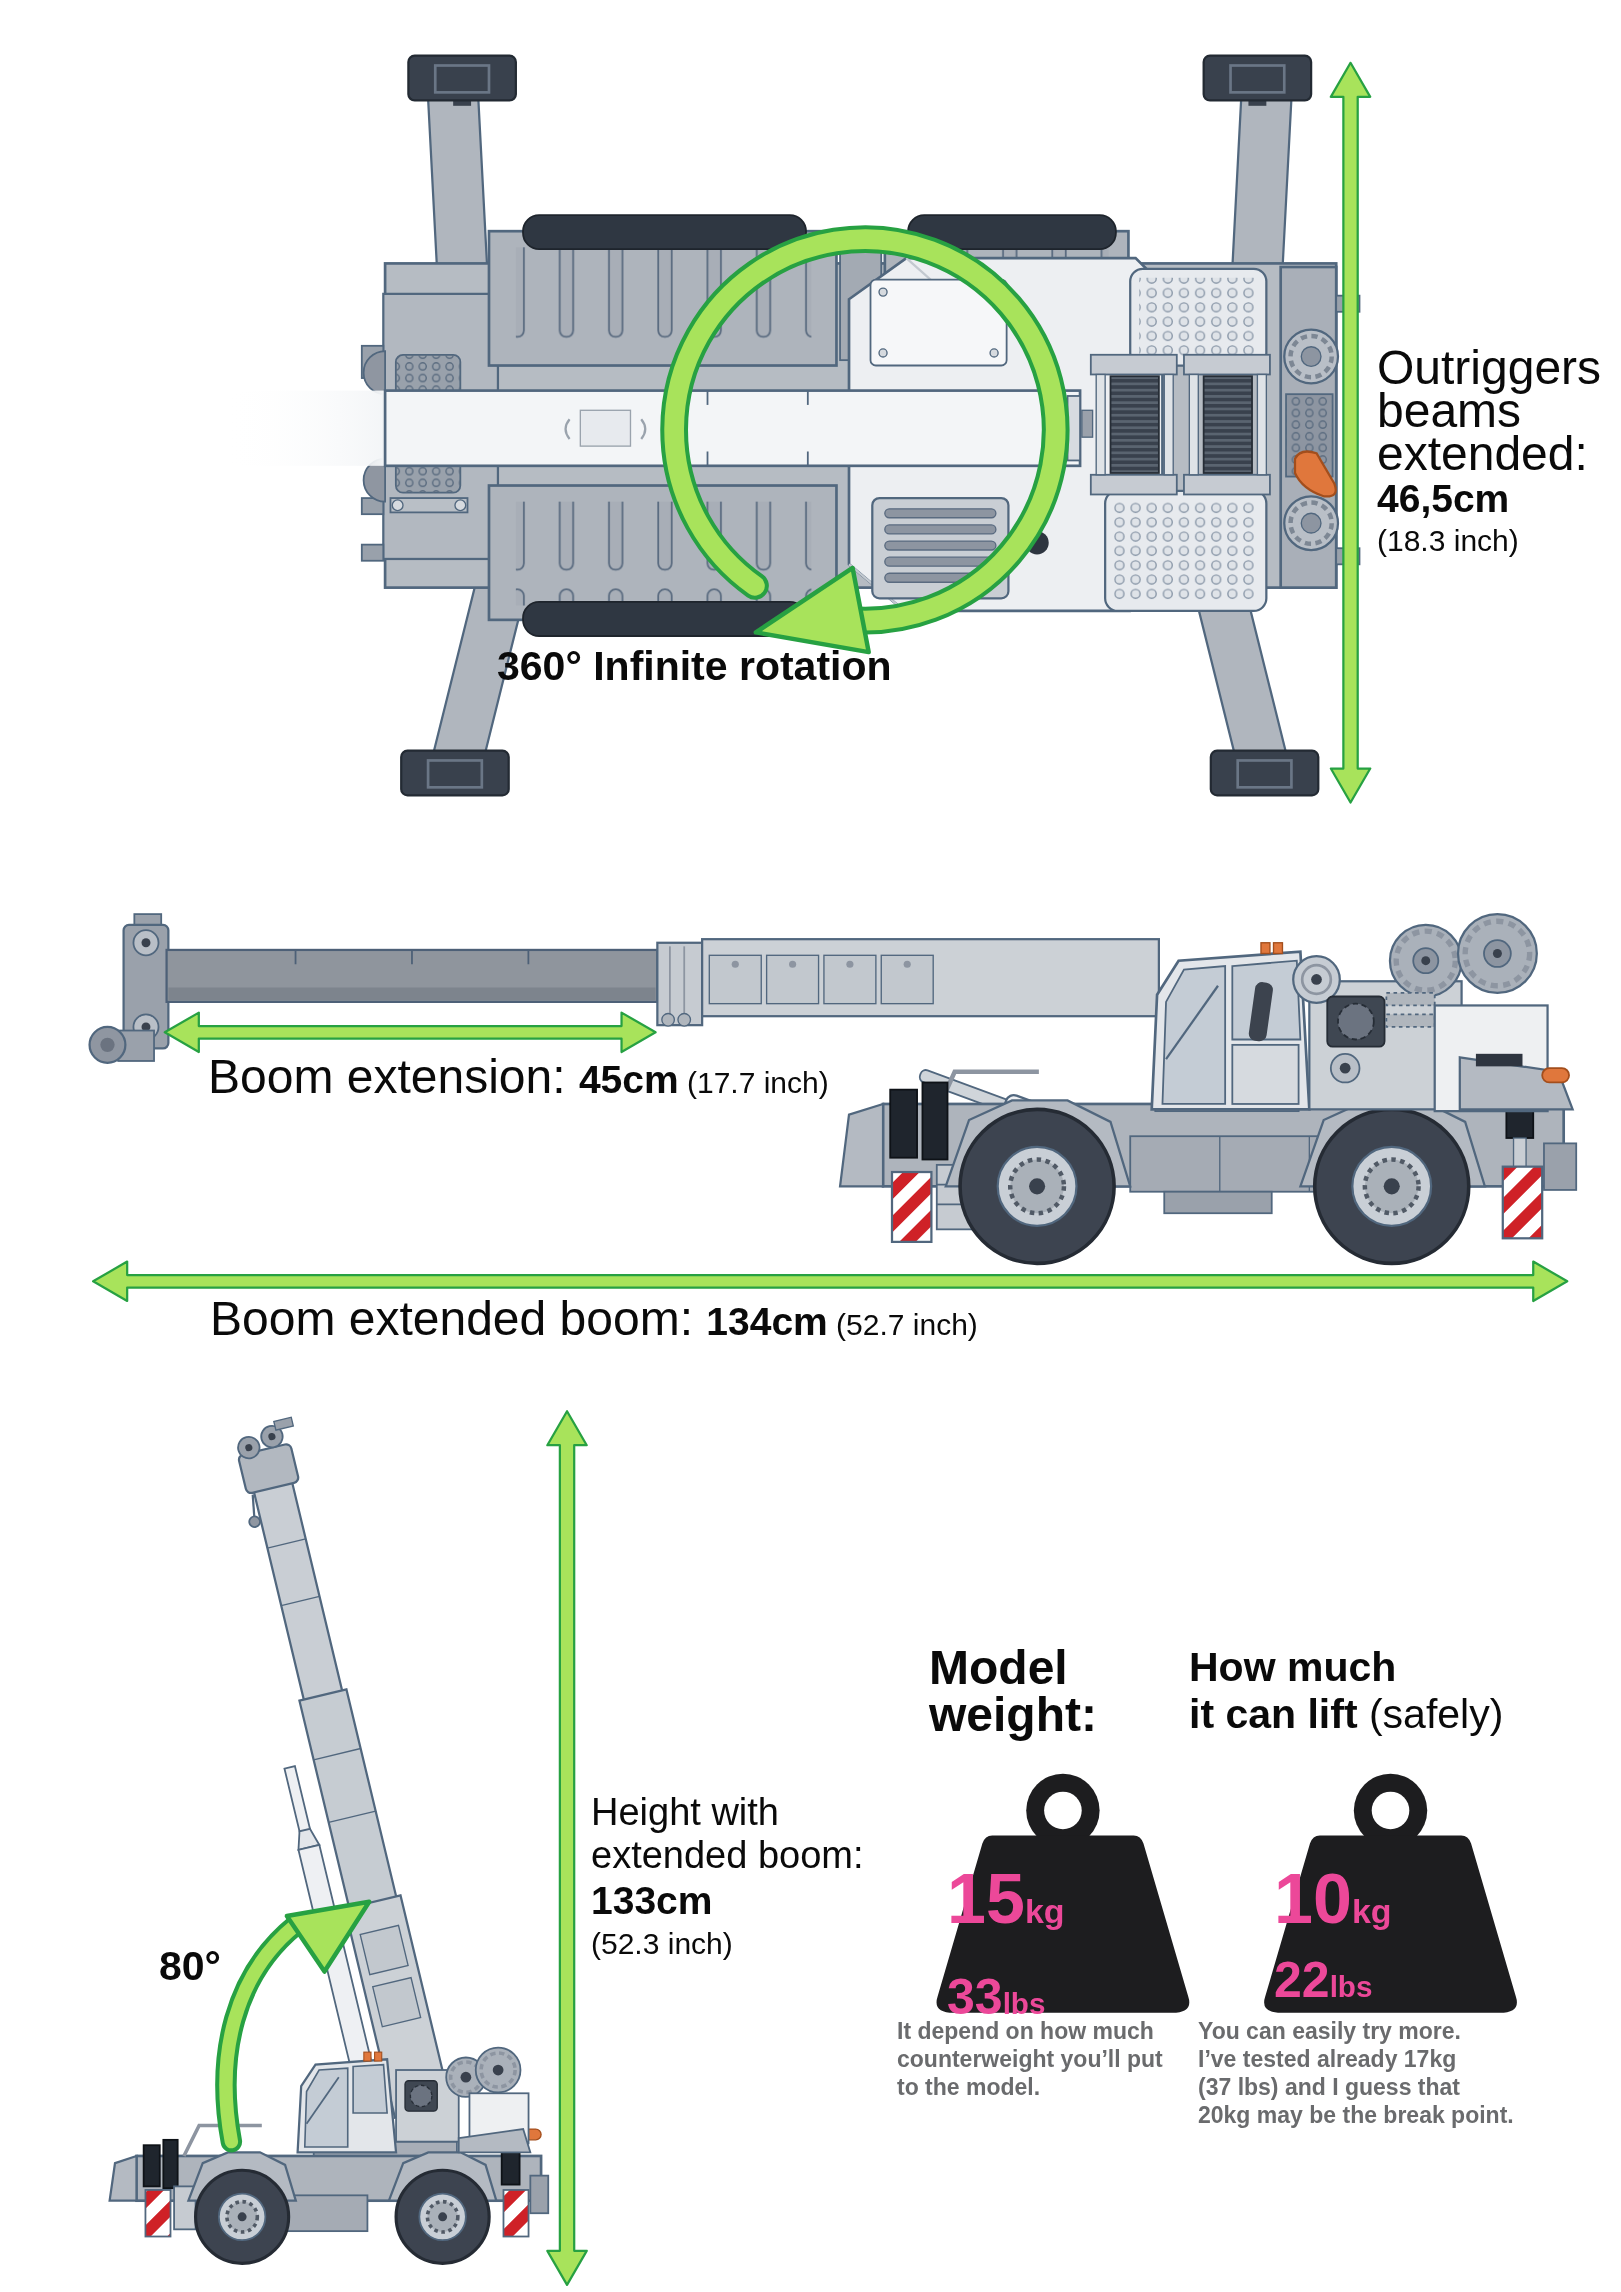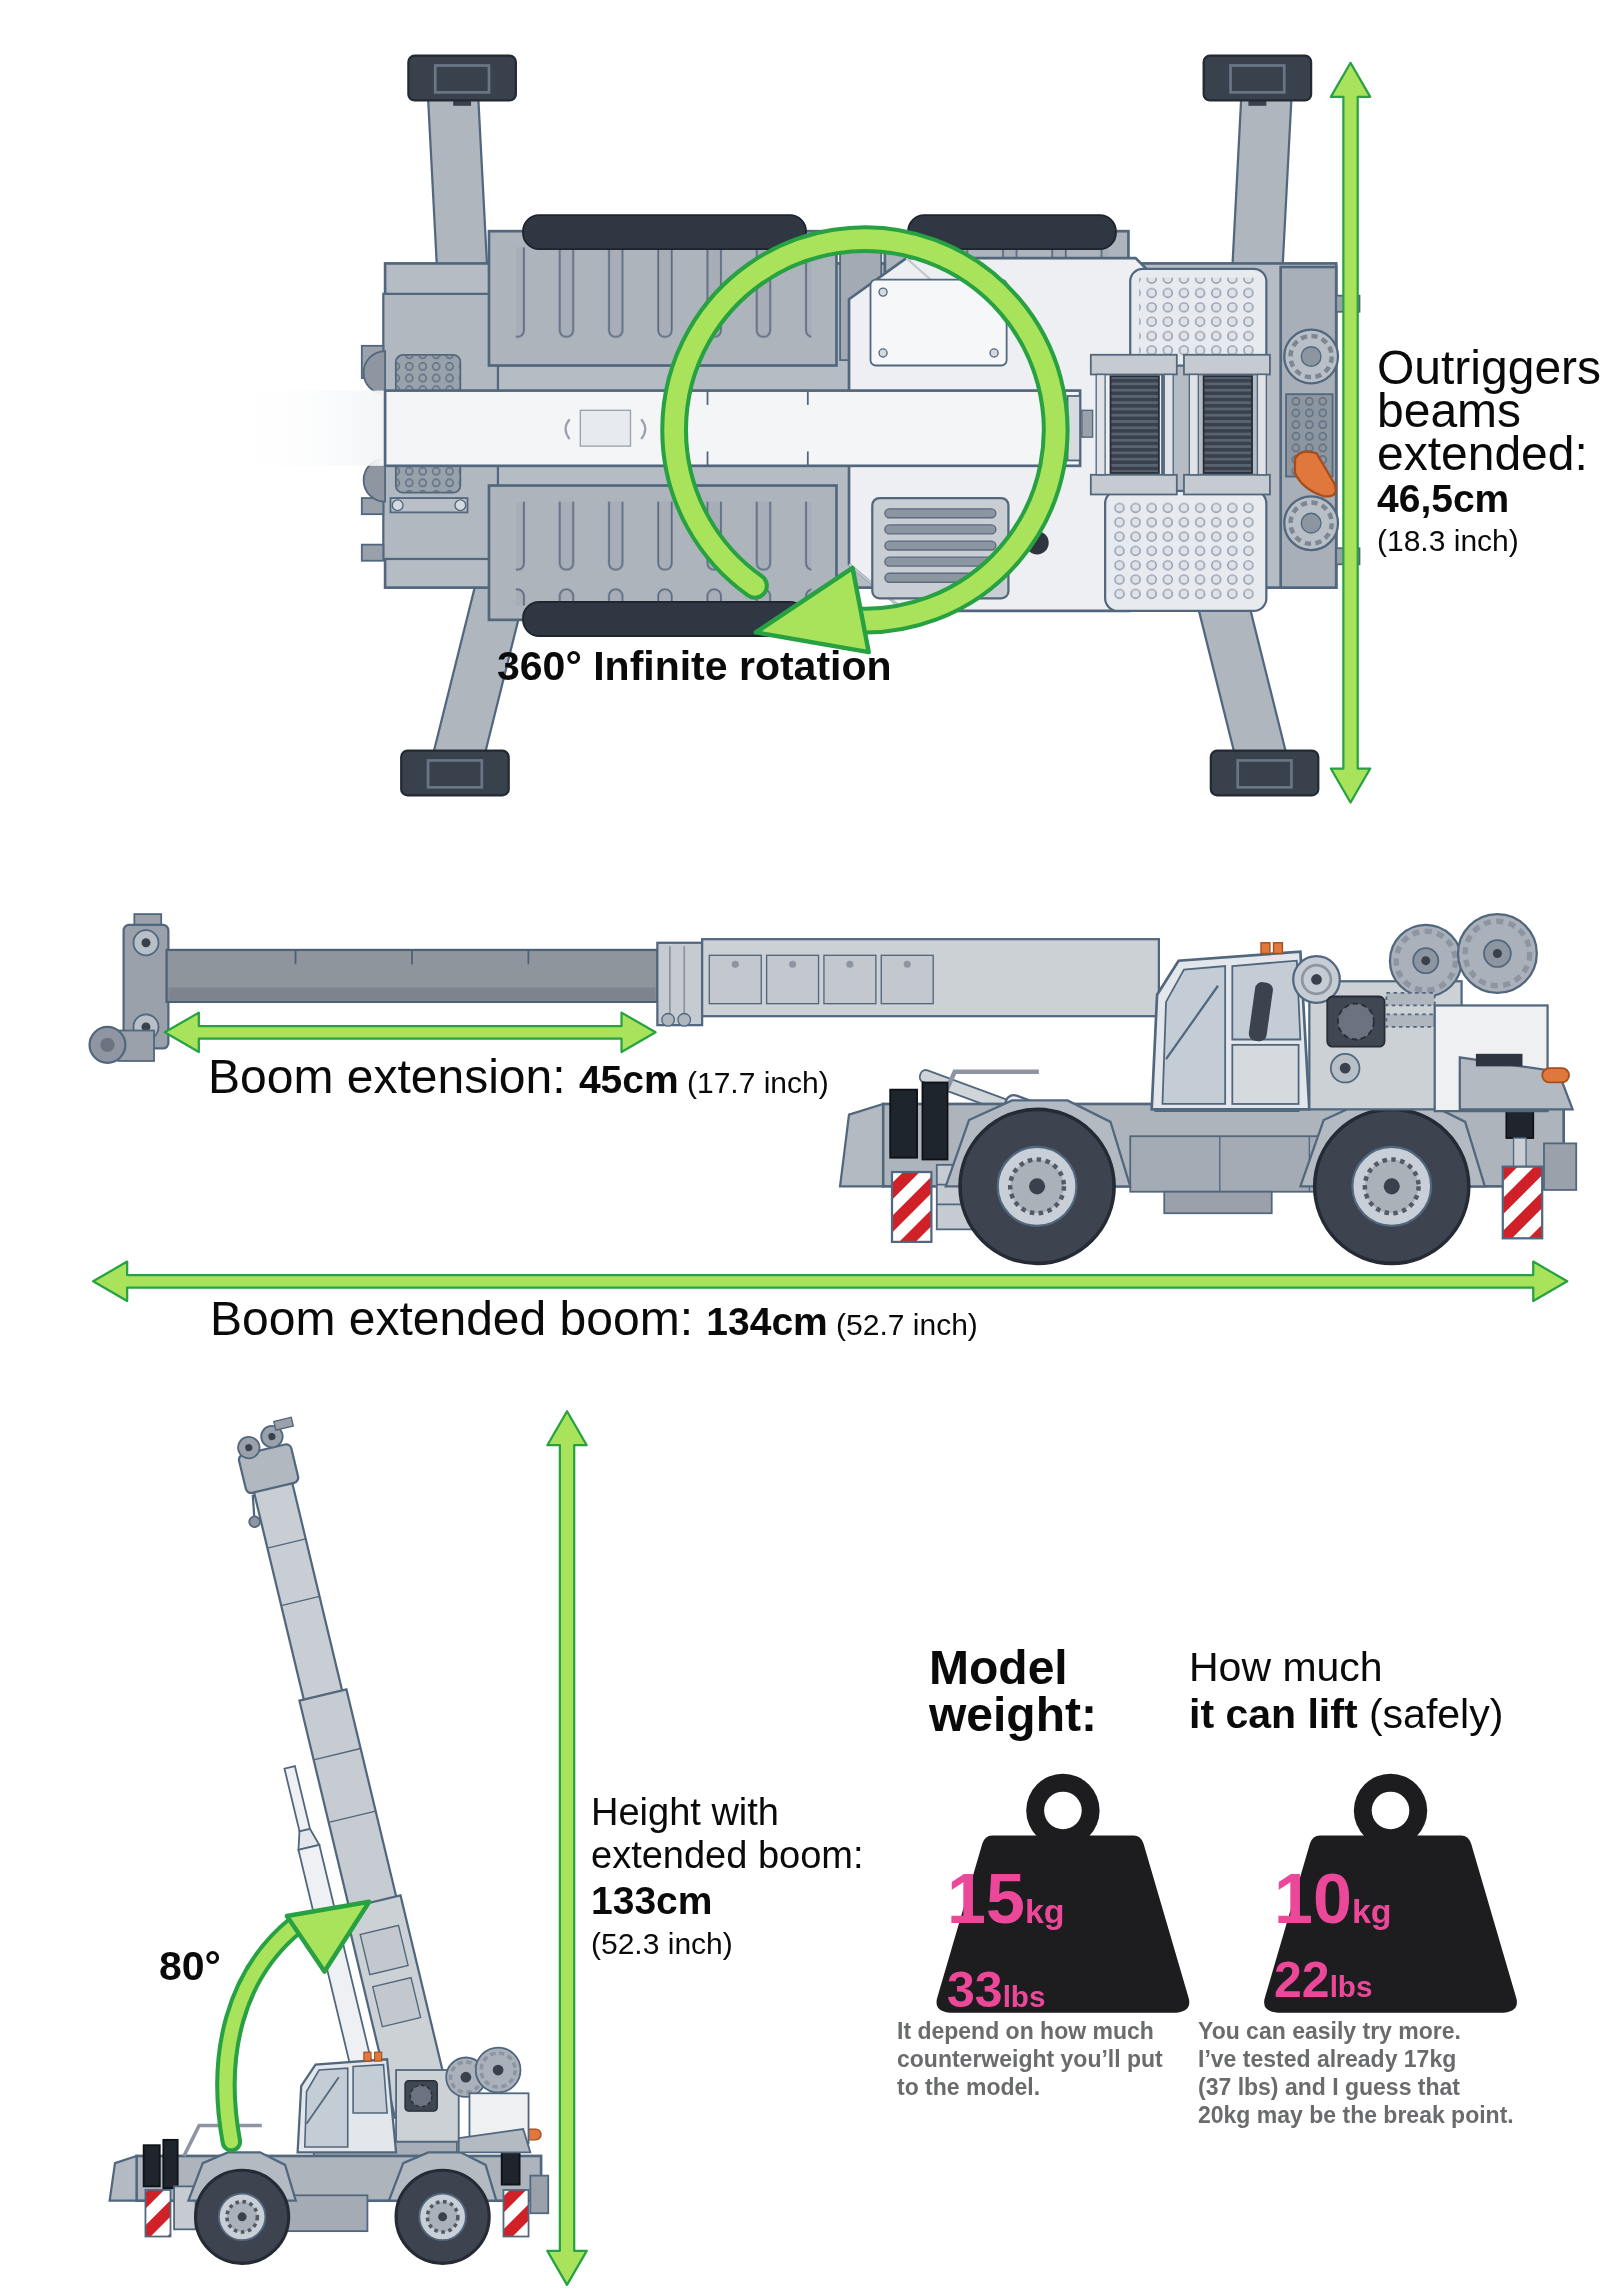--- a/index.html
+++ b/index.html
@@ -411,27 +411,27 @@
     <div class="ann" style="font-size:38px">extended boom:</div>
     <div class="ann-b" style="line-height:47px">133cm</div>
     <div class="ann-s" style="line-height:39px">(52.3 inch)</div>
   </div>
 
   <div class="abs lbl center" style="left:929px;top:1644px;width:269px;font-weight:bold;font-size:48px;line-height:47px">
     <div>Model</div>
     <div>weight:</div>
   </div>
   <div class="abs lbl center" style="left:1189px;top:1644px;width:403px;font-size:41px;line-height:47px">
-    <div style="font-weight:normal">How much</div>
+    <div style="font-weight:bold">How much</div>
     <div class="nowrap"><span style="font-weight:bold">it can lift </span><span>(safely)</span></div>
   </div>
 
   <div class="abs lbl white center" style="left:947px;top:1863px;width:233px">
     <div class="kgline nowrap"><span>15</span><span class="kgunit">kg</span></div>
-    <div class="lbline nowrap" style="margin-top:17px"><span>33</span><span class="lbunit">lbs</span></div>
+    <div class="lbline nowrap" style="margin-top:24px"><span>33</span><span class="lbunit">lbs</span></div>
   </div>
   <div class="abs lbl white center" style="left:1274px;top:1863px;width:233px">
     <div class="kgline nowrap"><span>10</span><span class="kgunit">kg</span></div>
     <div class="lbline nowrap" style="margin-top:7.2px"><span>22</span><span class="lbunit">lbs</span></div>
   </div>
 
   <div class="abs cap center" style="left:897px;top:2017px;width:331px">
     <div>It depend on how much</div>
     <div>counterweight you’ll put</div>
     <div>to the model.</div>

